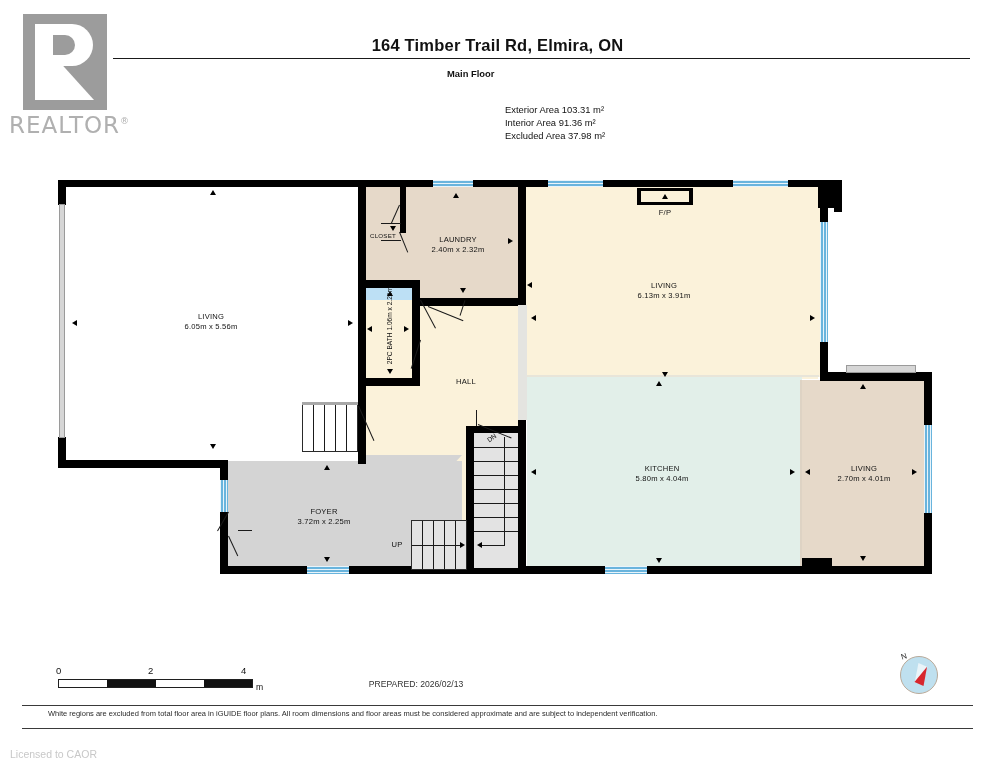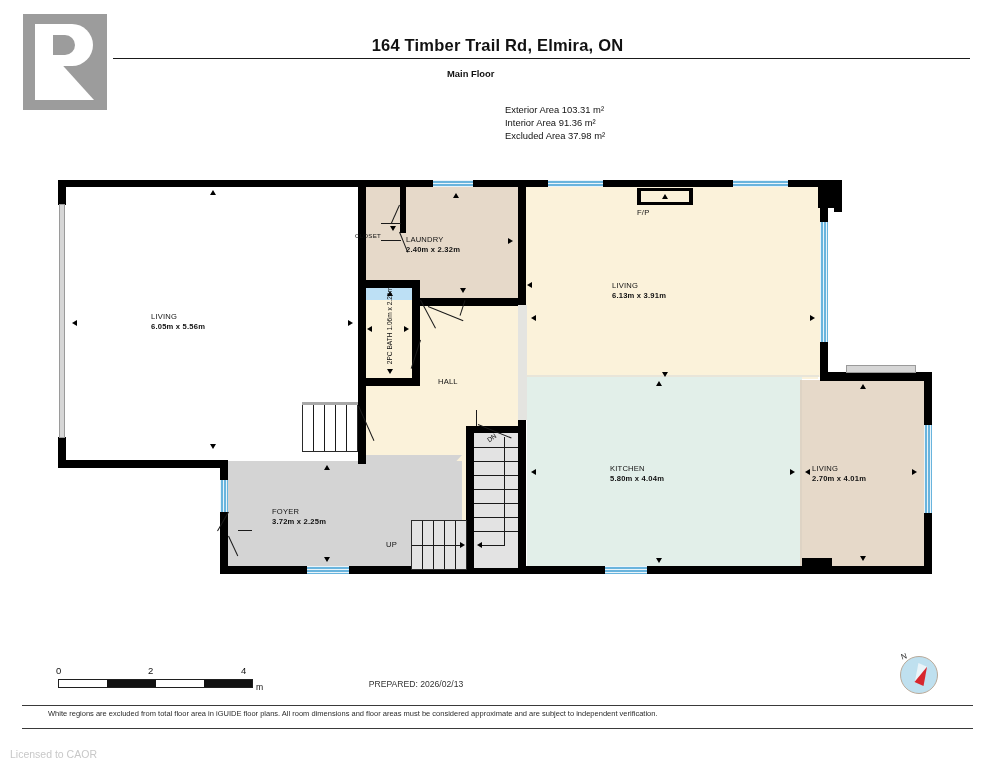--- a/index.html
+++ b/index.html
@@ -34,24 +34,24 @@
   #plan{position:absolute;left:0;top:0;width:995px;height:620px;}
   .room{position:absolute;}
   .wall{position:absolute;background:#000;}
   .win{position:absolute;background:#69b4dd;
         background-image:repeating-linear-gradient(to bottom,
           rgba(255,255,255,.85) 0 1px, rgba(0,0,0,0) 1px 3px);}
   .winv{position:absolute;background:#69b4dd;
         background-image:repeating-linear-gradient(to right,
           rgba(255,255,255,.85) 0 1px, rgba(0,0,0,0) 1px 3px);}
   .door-gray{position:absolute;background:#d6d6d6;border:1px solid #9a9a9a;box-sizing:border-box;}
-  .lbl{position:absolute;font-size:7.6px;line-height:10px;
+  .lbl{position:absolute;text-align:center;font-size:7.6px;line-height:10px;
         letter-spacing:.2px;white-space:nowrap;}
   .lbl .nm{display:block;}
-  .lbl .dm{display:block;font-weight:bold;}
+  .lbl .dm{display:block;}
   .lbl-rot{position:absolute;font-size:6.6px;line-height:8.4px;white-space:nowrap;
         transform:rotate(-90deg);transform-origin:center center;text-align:center;}
   .tick{position:absolute;width:0;height:0;}
   .tick-up{border-left:3.2px solid transparent;border-right:3.2px solid transparent;
         border-bottom:5px solid #000;}
   .tick-down{border-left:3.2px solid transparent;border-right:3.2px solid transparent;
         border-top:5px solid #000;}
   .tick-left{border-top:3.2px solid transparent;border-bottom:3.2px solid transparent;
         border-right:5px solid #000;}
   .tick-right{border-top:3.2px solid transparent;border-bottom:3.2px solid transparent;
@@ -91,20 +91,21 @@
 </head>
 <body>
 
 <div id="realtor-logo">
   <div id="realtor-mark">
     <div class="r-stem"></div>
       <div class="r-bowl"></div>
     <div class="r-hole"></div>
       <div class="r-leg"></div>
   </div>
+  <div id="realtor-word"><span>REALTOR</span><sup>®</sup></div>
 </div>
 
 <div id="header-rule"></div>
 
 <div id="plan-title">164 Timber Trail Rd, Elmira, ON</div>
 
 <div id="floor-info">
   <div class="fl-label">Main Floor</div>
   <div class="fl-lines">
     <div>Exterior Area 103.31 m²</div>

